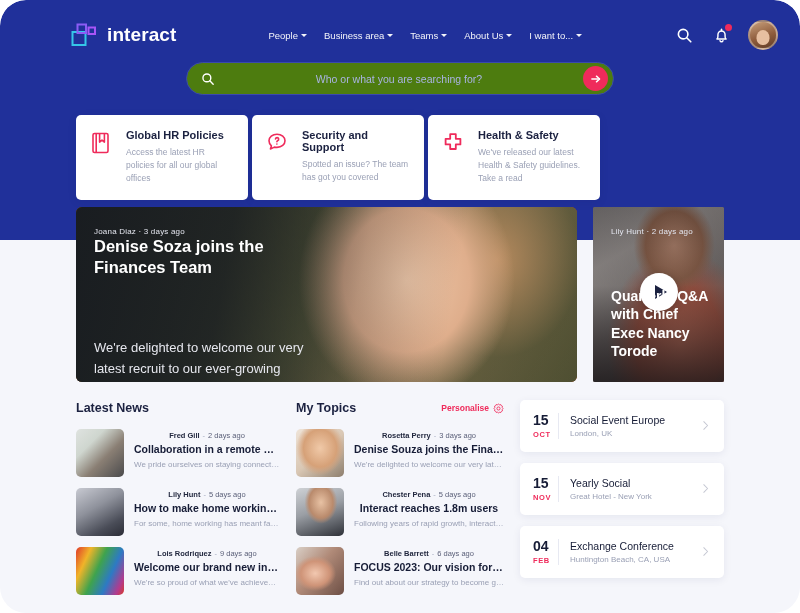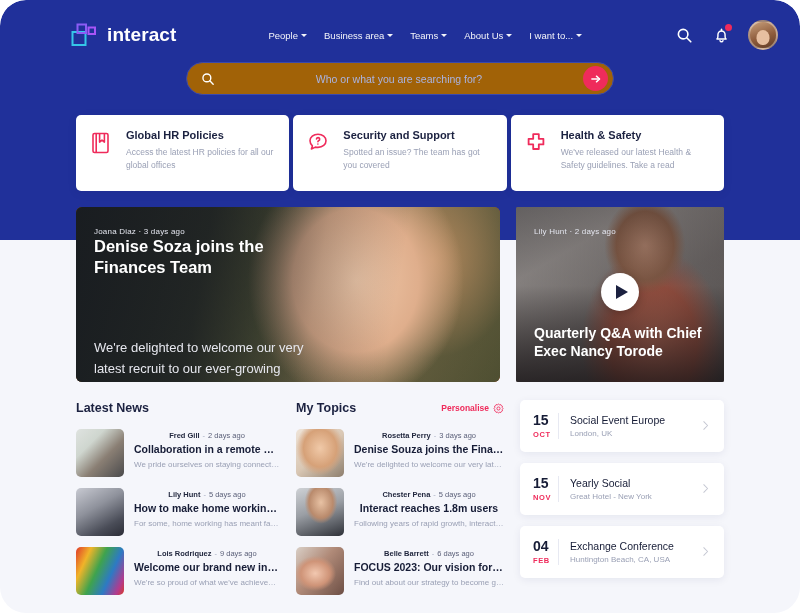--- a/index.html
+++ b/index.html
@@ -109,21 +109,21 @@
     width: 13px; height: 15px;
     border-radius: 50% 50% 45% 45%;
     background: #e7bfa0;
   }
 
   
   .searchbar {
     position: absolute;
     top: 62px; left: 186px;
     width: 428px; height: 33px;
-    background: #a16207;
+    background: #4d7c0f;
     border: 1px solid #3a49ad;
     border-radius: 18px;
     display: flex;
     align-items: center;
     padding: 0 5px 0 14px;
   }
   .search-input {
     flex: 1;
     background: transparent;
     border: none;
@@ -140,21 +140,21 @@
     background: #ef2b5b;
     display: flex; align-items: center; justify-content: center;
     cursor: pointer;
     flex: 0 0 auto;
   }
 
   
   .quick-row {
     position: absolute;
     top: 115px; left: 76px;
-    width: 648px;
+    width: 524px;
     display: flex;
     gap: 4px;
   }
   .quick-card {
     flex: 1;
     background: #ffffff;
     border-radius: 5px;
     padding: 14px 14px 16px 14px;
     display: flex;
     gap: 12px;
@@ -178,21 +178,21 @@
   
   .feature-row {
     position: absolute;
     top: 207px; left: 76px;
     width: 648px; height: 175px;
     display: flex;
     gap: 16px;
   }
   .hero {
     position: relative;
-    width: 424px;
+    width: 501px;
     border-radius: 6px;
     overflow: hidden;
     cursor: pointer;
     background: #c2410c;
   }
   .hero-photo {
     position: absolute; inset: 0;
     background:
       radial-gradient(ellipse 150px 170px at 66% 42%, #f0c9aa 0%, #dfae8c 42%, rgba(90,80,60,0) 72%),
       radial-gradient(ellipse 120px 140px at 84% 30%, #b58a5e 0%, rgba(120,90,60,.3) 70%),

